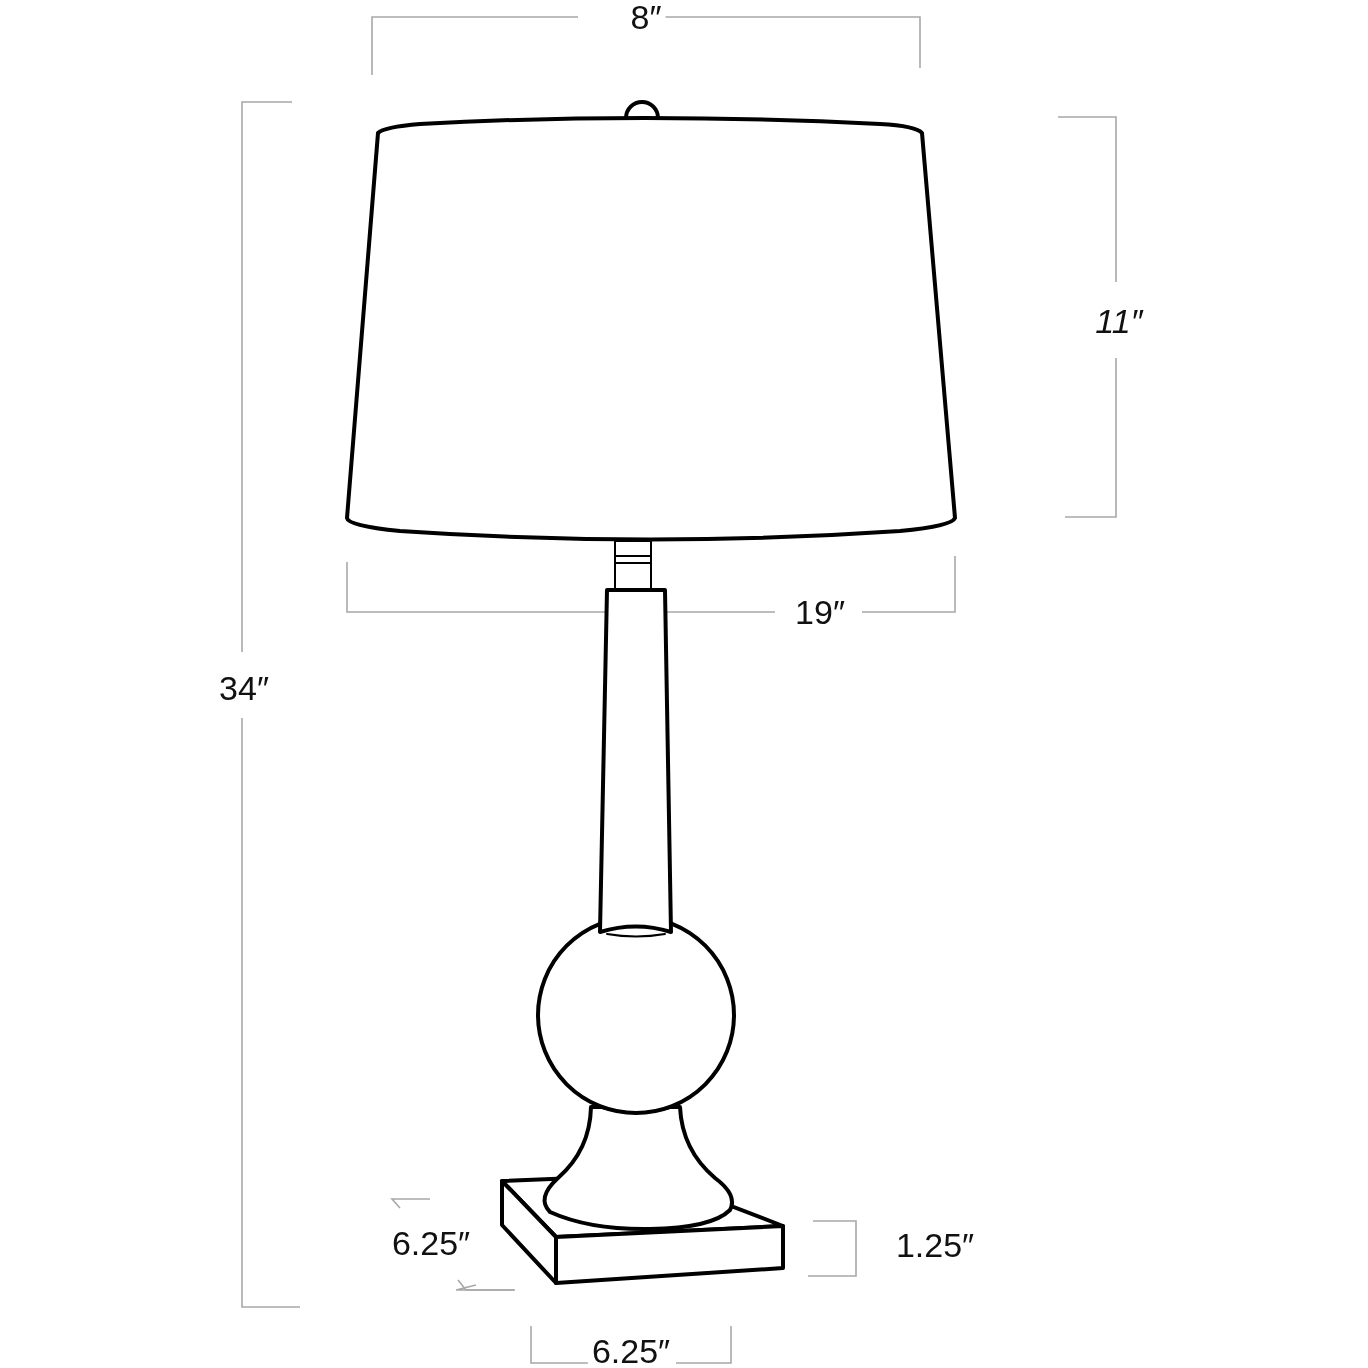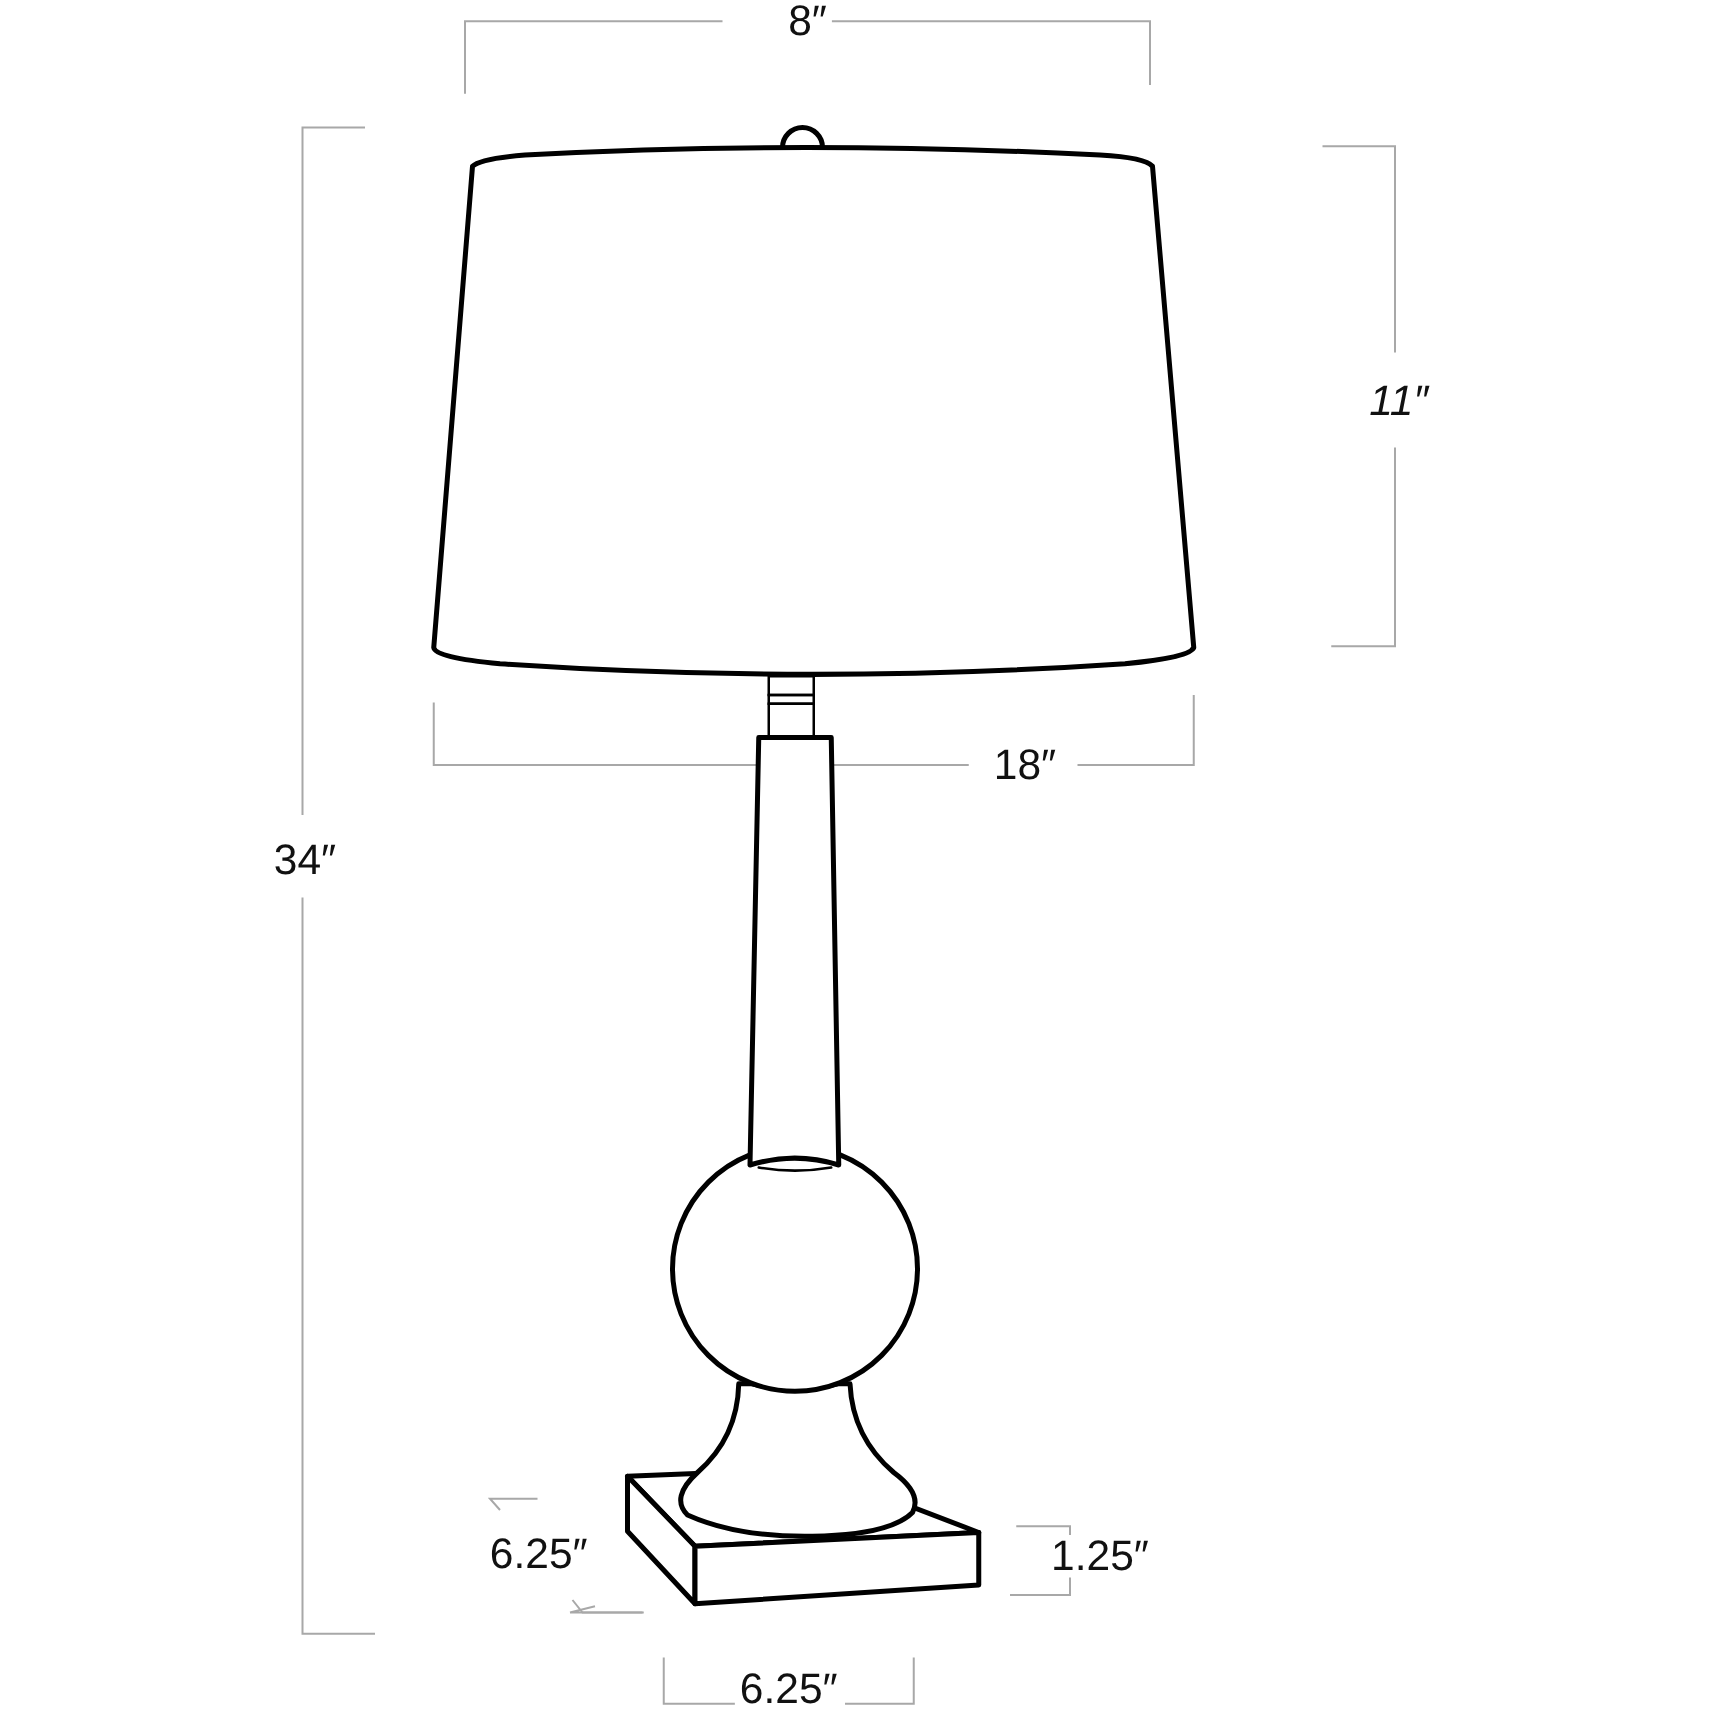--- a/index.html
+++ b/index.html
@@ -67,16 +67,16 @@
     <path class="lamp-thin" d="M598,1107 Q636,1118 674,1107"></path>
 
     <path class="lamp" d="M607,590 L665,590 L671,932 Q636,921 600,932 Z"></path>
     <path class="lamp-thin" d="M607,934 Q636,939 665,934"></path>
   </g>
 </svg>
 
 <div class="label" style="left:646px; top:17px;">8″</div>
 <div class="label" style="left:1119px; top:321px;font-style:italic;">11″</div>
 <div class="label" style="left:244px; top:688px;">34″</div>
-<div class="label" style="left:820px; top:612px;">18″</div>
+<div class="label" style="left:820px; top:612px;">19″</div>
 <div class="label" style="left:431px; top:1243px;">6.25″</div>
-<div class="label" style="left:880px; top:1245px;">1.25″</div>
+<div class="label" style="left:935px; top:1245px;">1.25″</div>
 <div class="label" style="left:631px; top:1351px;">6.25″</div>
 
 </body></html>

